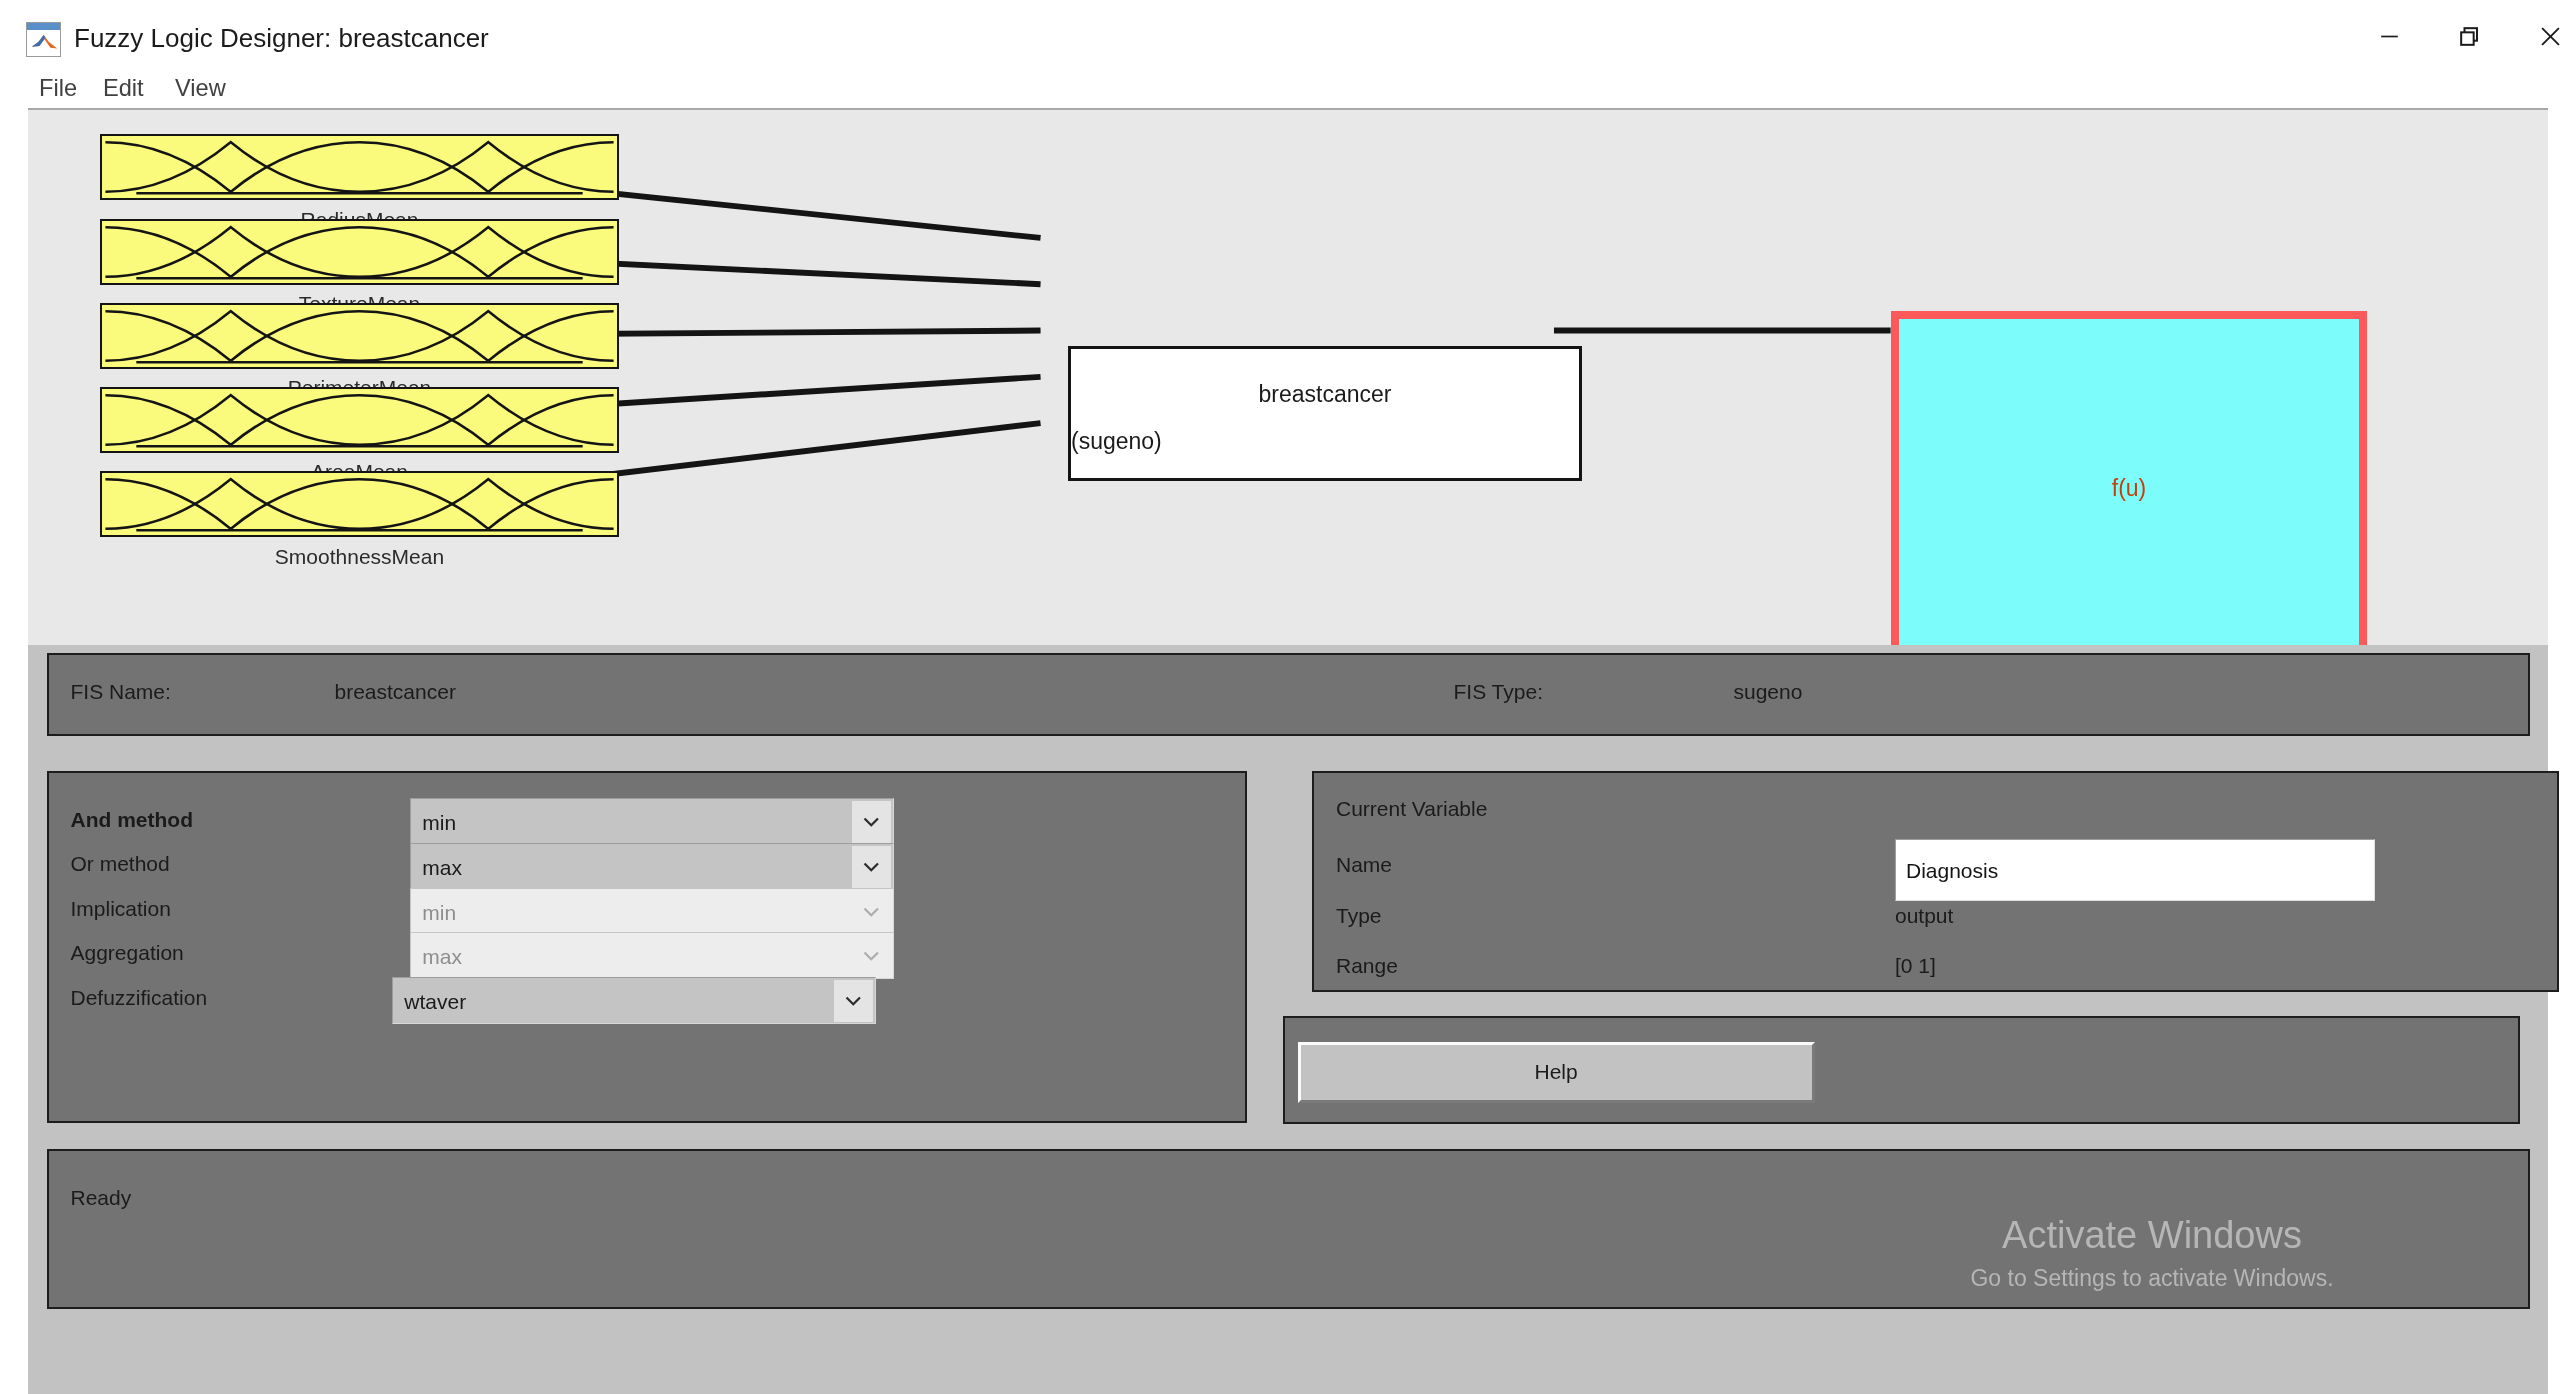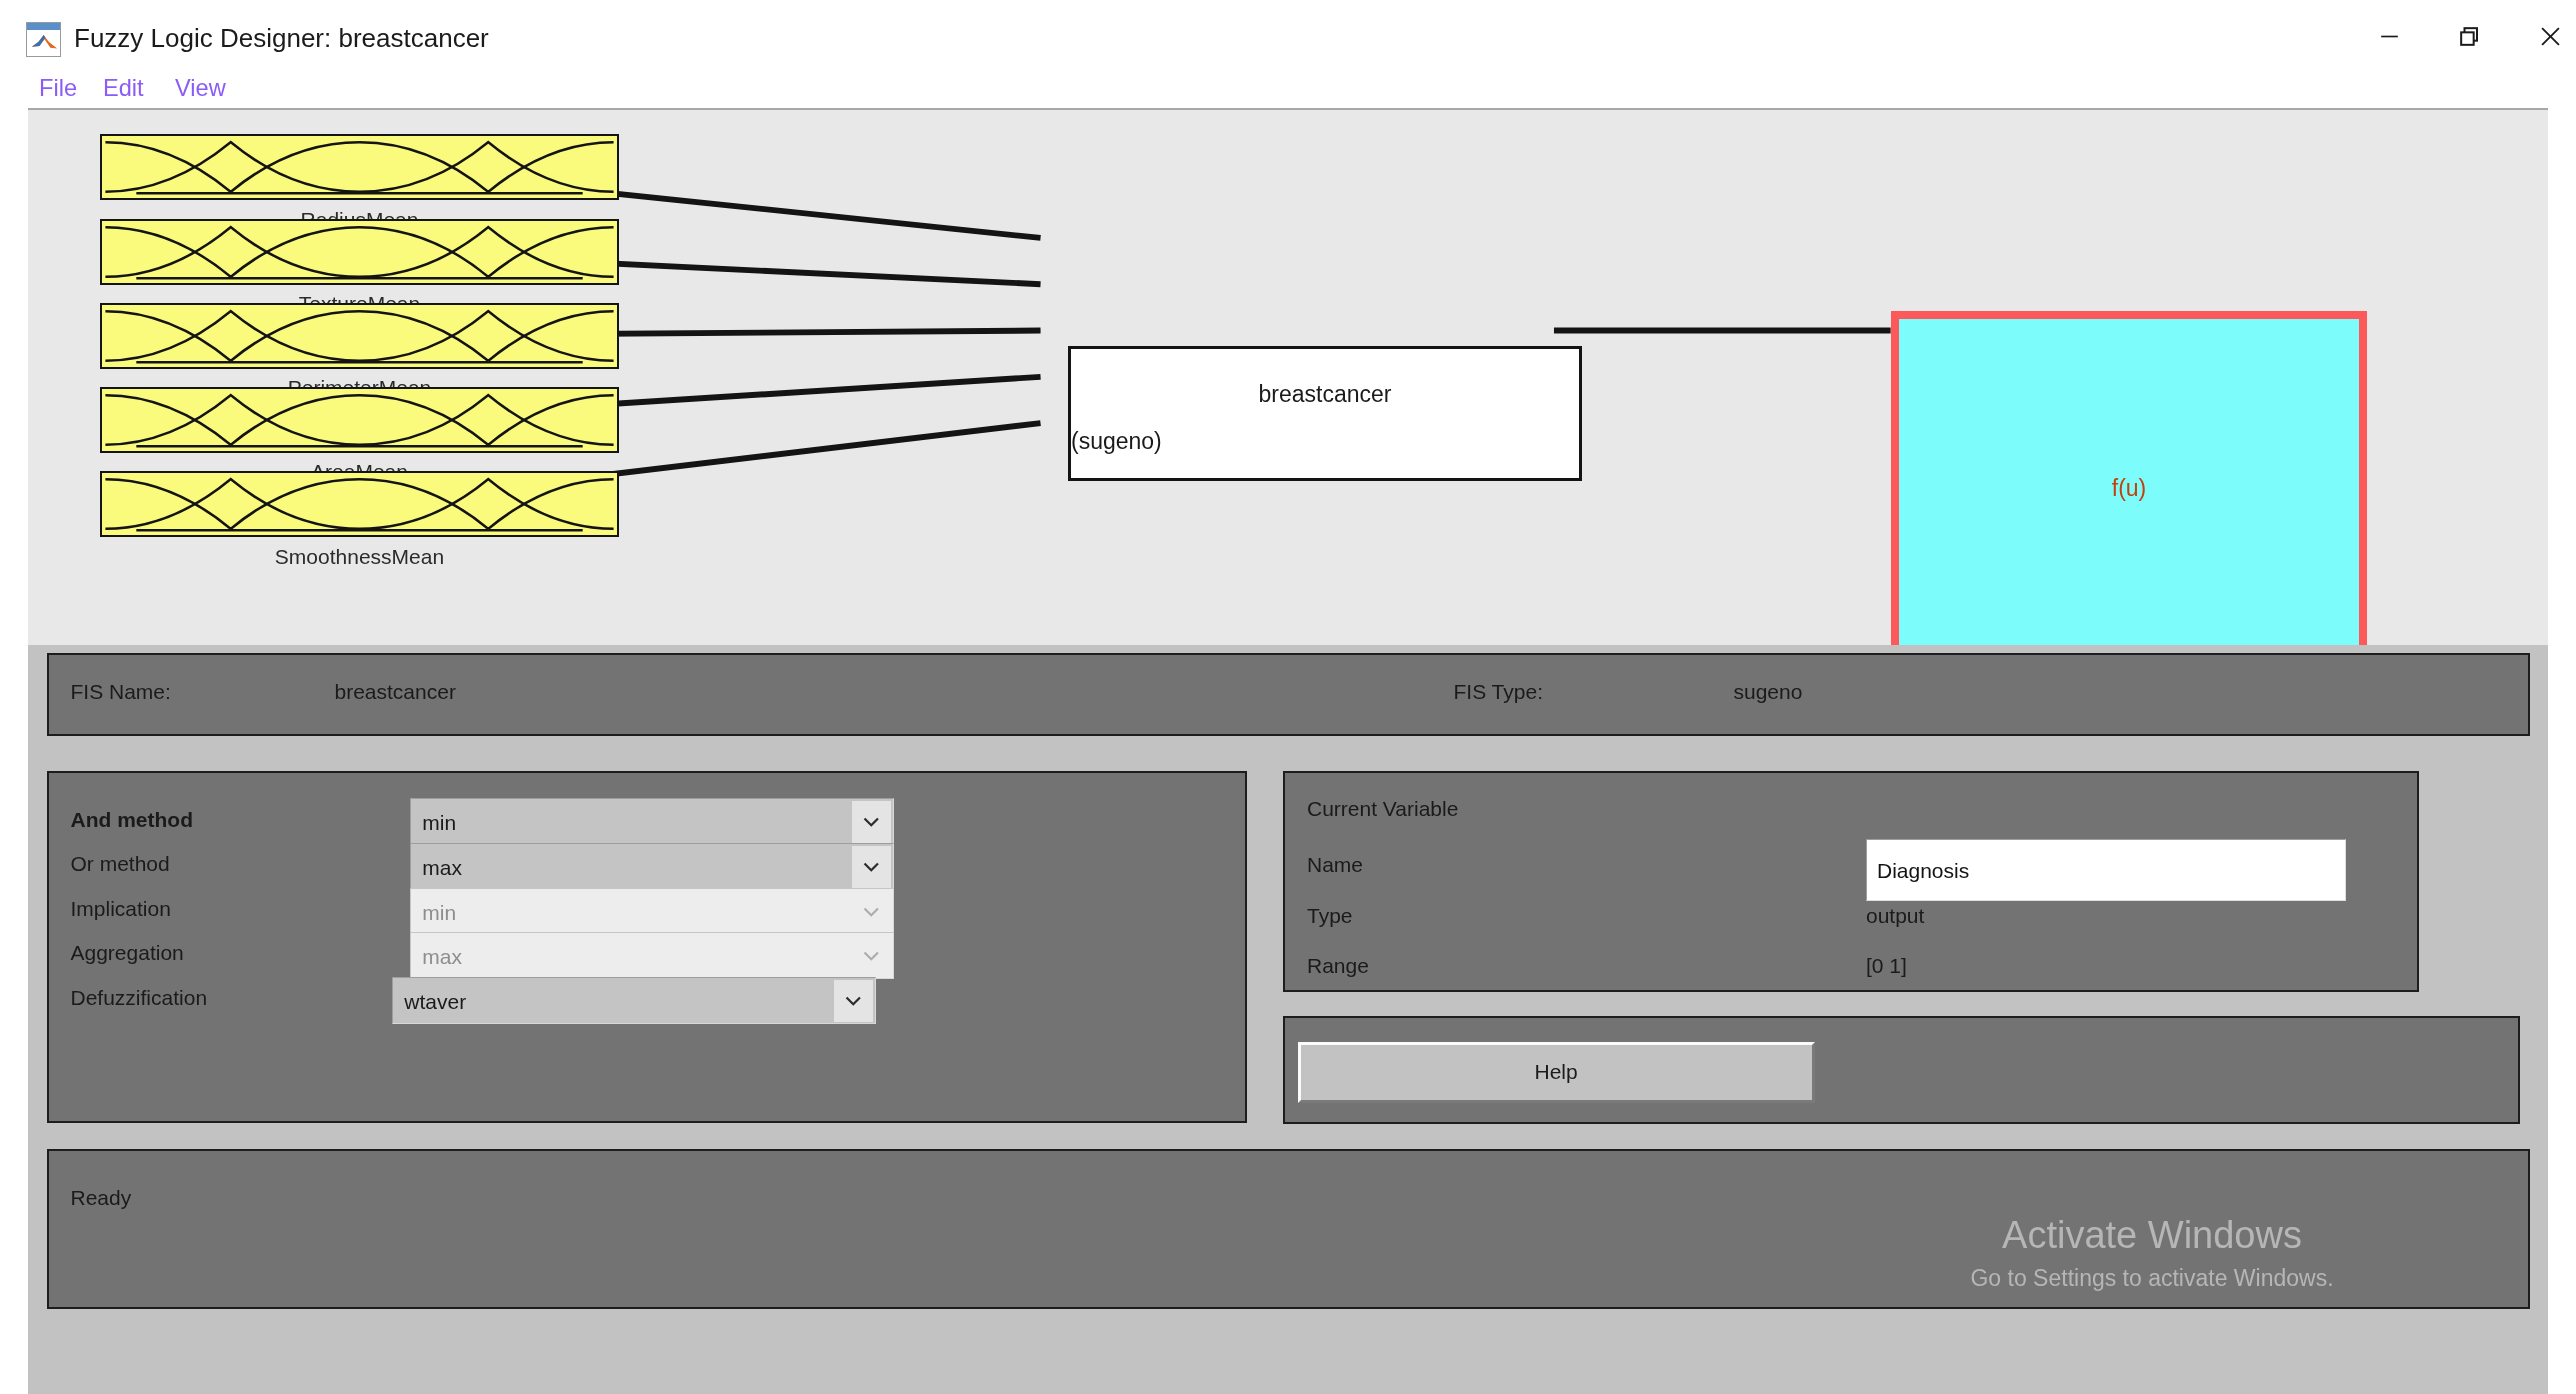--- a/index.html
+++ b/index.html
@@ -33,21 +33,21 @@
   #btn-min{left:2349px;}
   #btn-max{left:2429px;}
   #btn-close{left:2510px;}
   
   #menubar{
     position:absolute;left:0;top:69px;width:2576px;height:39px;
     background:#ffffff;
   }
   .menu-item{
     position:absolute;top:0;height:39px;line-height:39px;
-    font-size:23.6px;color:#8b5cf6;cursor:default;white-space:nowrap;
+    font-size:23.6px;color:#404040;cursor:default;white-space:nowrap;
   }
   #menu-file{left:39px;}
   #menu-edit{left:103px;}
   #menu-view{left:175px;}
   
   #diagram{
     position:absolute;left:28px;top:108px;width:2520px;height:537px;
     background:#E8E8E8;
     border-top:2.5px solid #a8a8a8;
     box-sizing:border-box;
@@ -93,21 +93,21 @@
   #lower{
     position:absolute;left:28px;top:645px;width:2520px;height:749px;
     background:#C2C2C2;
   }
   .panel{
     position:absolute;background:#737373;
     border:2.5px solid #1d1d1d;box-sizing:border-box;
   }
   #panel-fisinfo{left:18.5px;top:8.4px;width:2483px;height:83px;}
   #panel-methods{left:18.5px;top:126px;width:1200px;height:352px;}
-  #panel-variable{left:1255px;top:126px;width:1136px;height:221px;}
+  #panel-variable{left:1284px;top:126px;width:1247px;height:221px;}
   #panel-buttons{left:1255px;top:371px;width:1237px;height:108px;padding-left:8px;}
   #panel-status{left:18.5px;top:504px;width:2483px;height:160px;}
   .lbl{
     position:absolute;font-size:21px;color:#1b1b1b;white-space:nowrap;
   }
   .val{
     position:absolute;font-size:21px;color:#1b1b1b;white-space:nowrap;
   }
   
   .dd{

